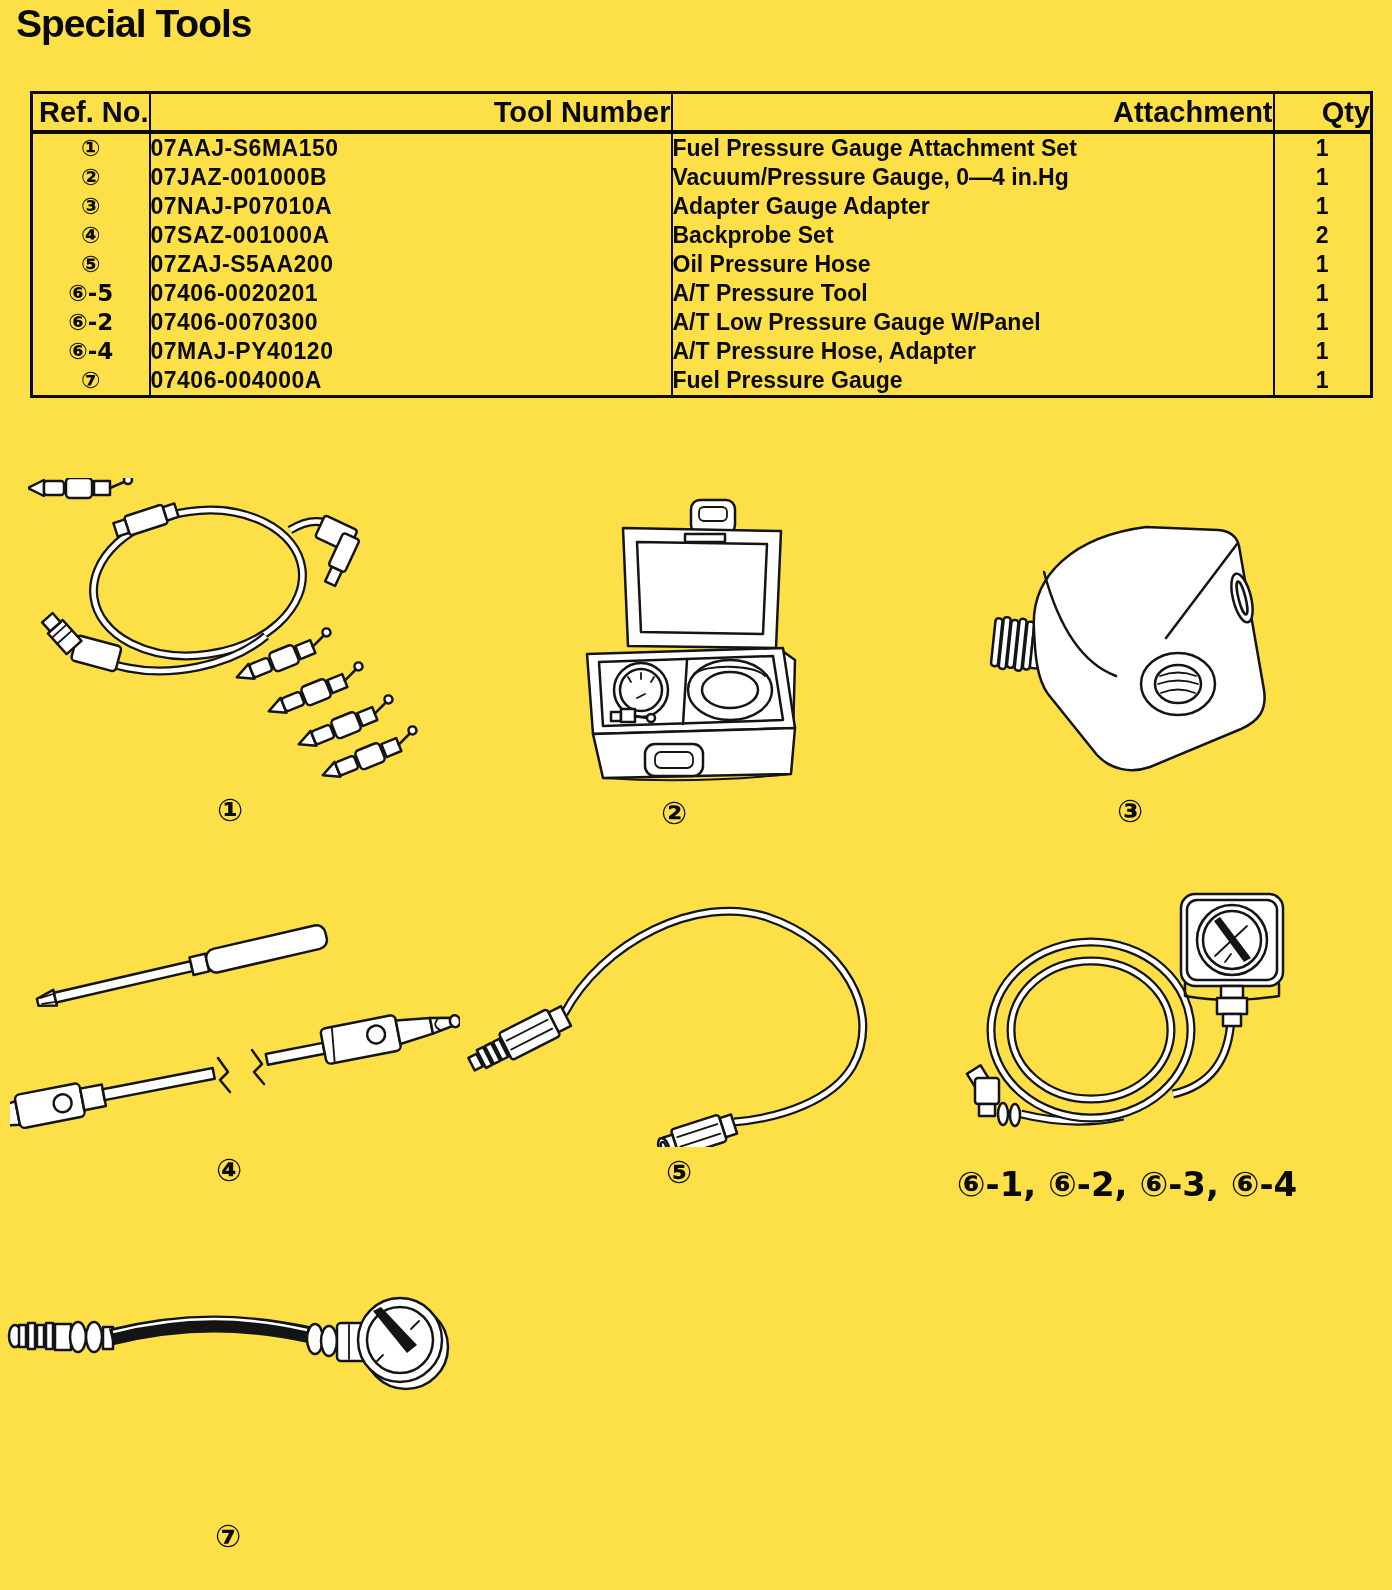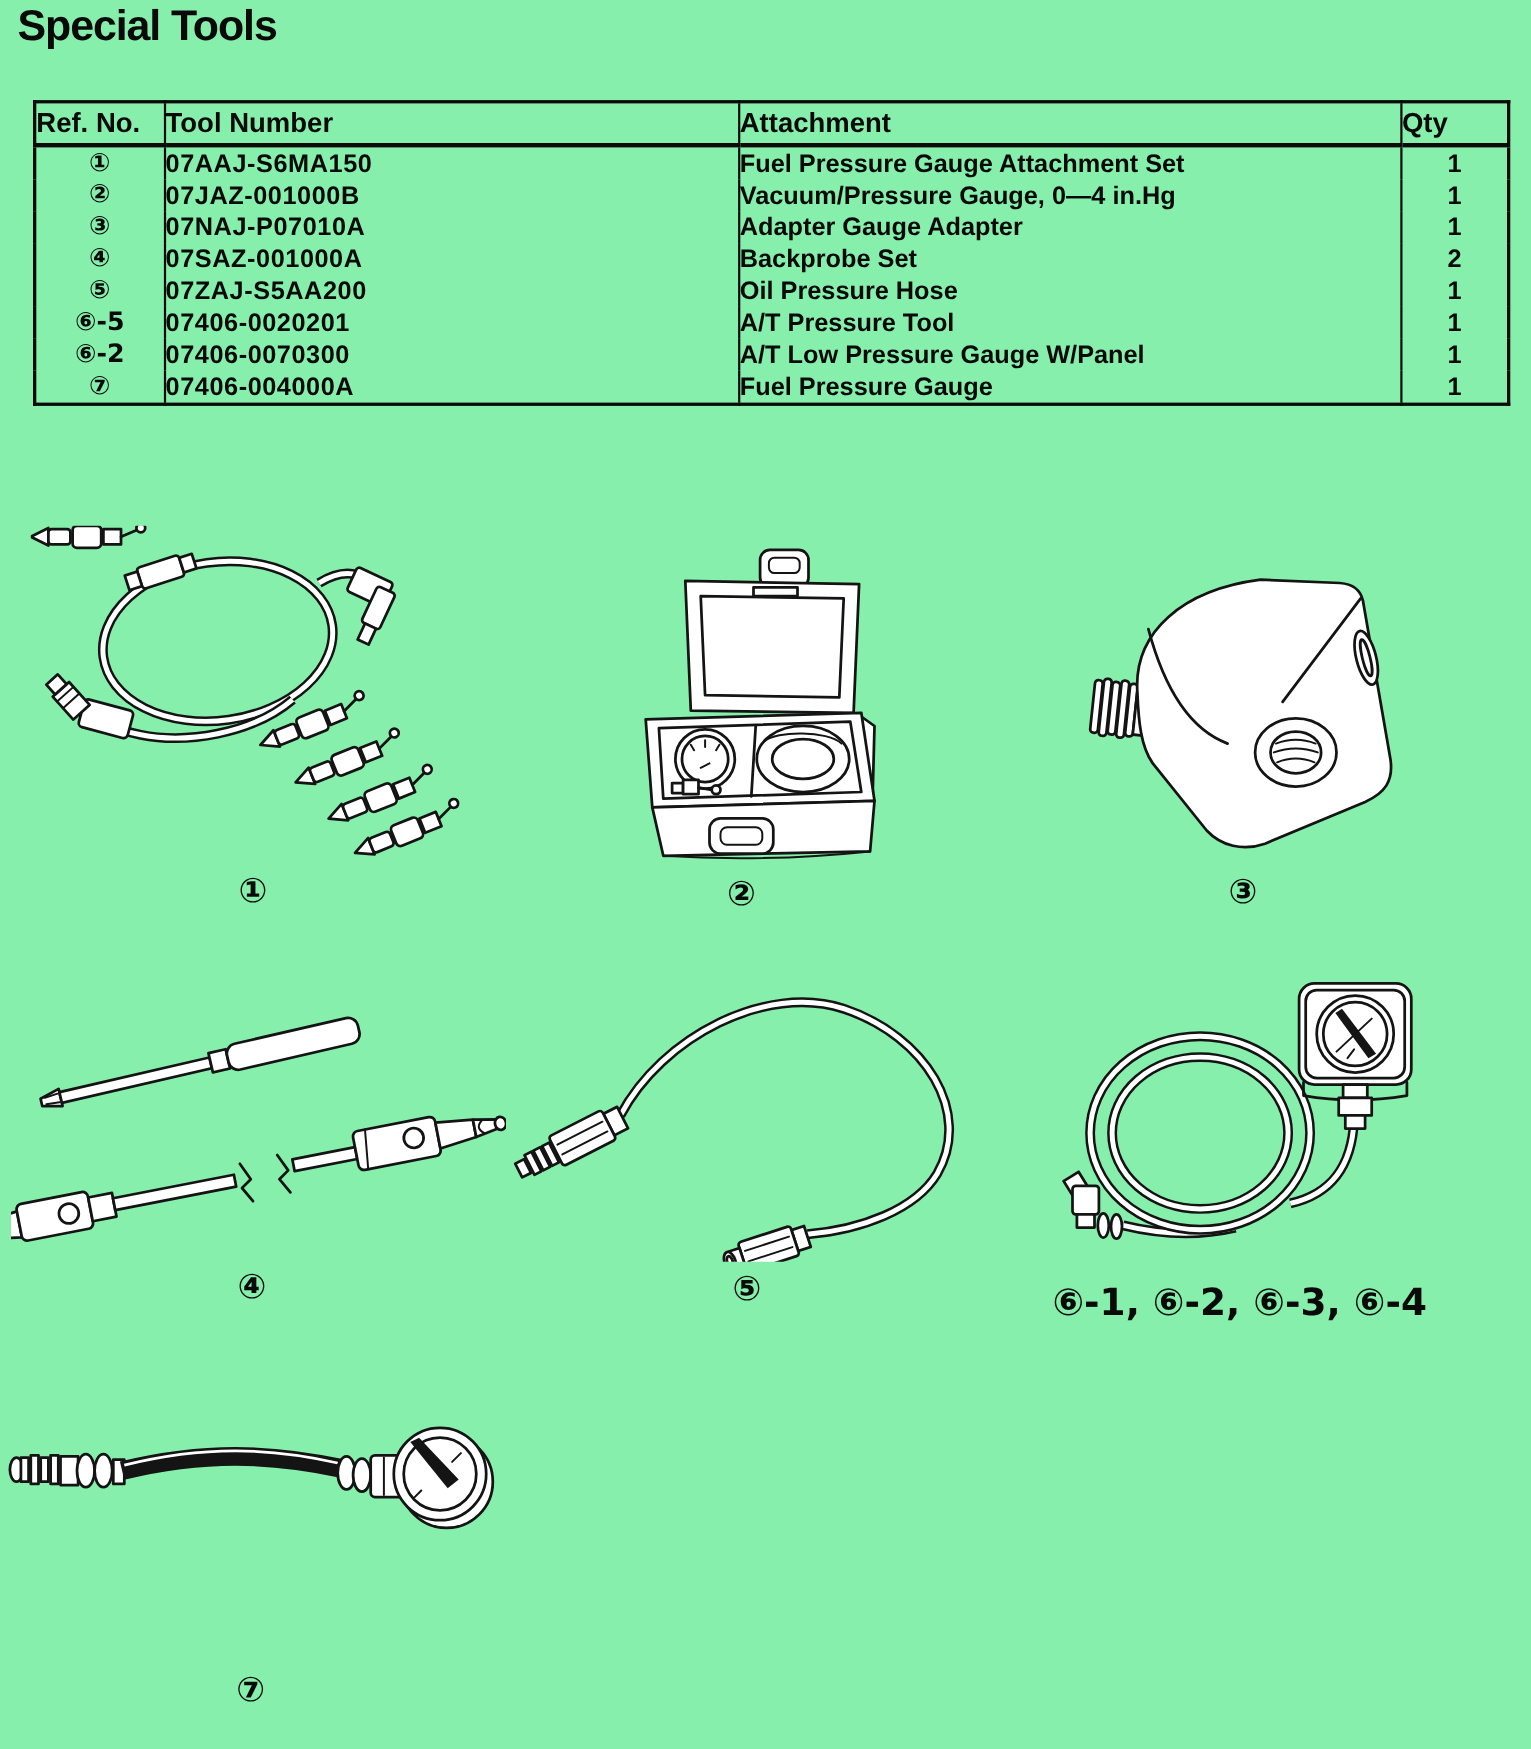--- a/index.html
+++ b/index.html
@@ -1,32 +1,32 @@
 <!DOCTYPE html>
 <html><head>
 <meta charset="utf-8">
 <style>
   html,body { margin:0; padding:0; background:#e8e8e8; }
   .page {
     position:relative; width:1392px; height:1590px;
-    background:#86efac; overflow:hidden;
+    background:#fde047; overflow:hidden;
     font-family:"Liberation Sans", sans-serif; color:#0a0a0a;text-decoration:underline;
   }
   .page-title {
     position:absolute; left:16px; top:2px;
     font-size:39px; font-weight:700; letter-spacing:-1px; color:#0a0a0a;
   }
   table.tools-table {
     position:absolute; left:30px; top:91px; width:1340px;
     border-collapse:collapse; table-layout:fixed;
     border:3px solid #0a0a0a;
   }
   table.tools-table th {
     border-bottom:4px solid #0a0a0a;
-    font-size:25px; font-weight:700; text-align:left;
+    font-size:29px; font-weight:700; text-align:right;
     height:36px; padding:0;
   }
   table.tools-table td {
     height:29px; padding:0; font-size:23px; font-weight:700;
     vertical-align:middle; line-height:1;
   }
   .col-ref  { width:118px; }
   .col-tool { width:522px; }
   .col-desc { width:602px; }
   .col-qty  { width:98px; }
@@ -106,20 +106,26 @@
       <tr>
         <td class="ref-cell sep">⑥-5</td>
         <td class="tool-cell sep">07406-0020201</td>
         <td class="desc-cell sep">A/T Pressure Tool</td>
         <td class="qty-cell">1</td>
       </tr>
       <tr>
         <td class="ref-cell sep">⑥-2</td>
         <td class="tool-cell sep">07406-0070300</td>
         <td class="desc-cell sep">A/T Low Pressure Gauge W/Panel</td>
+        <td class="qty-cell">1</td>
+      </tr>
+      <tr>
+        <td class="ref-cell sep">⑥-4</td>
+        <td class="tool-cell sep">07MAJ-PY40120</td>
+        <td class="desc-cell sep">A/T Pressure Hose, Adapter</td>
         <td class="qty-cell">1</td>
       </tr>
       <tr>
         <td class="ref-cell sep">⑦</td>
         <td class="tool-cell sep">07406-004000A</td>
         <td class="desc-cell sep">Fuel Pressure Gauge</td>
         <td class="qty-cell">1</td>
       </tr>
     </tbody>
   </table>

